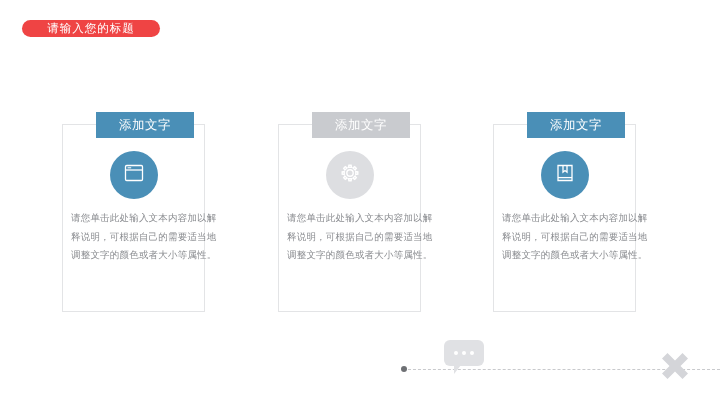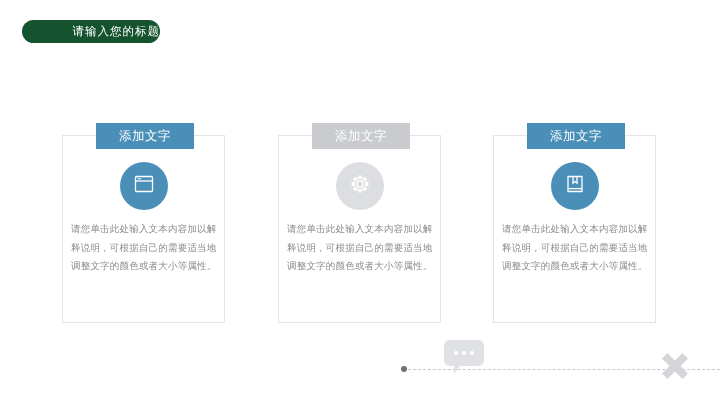--- a/index.html
+++ b/index.html
@@ -14,44 +14,44 @@
     overflow: hidden;
     position: relative;
   }
 
   
   .title-pill {
     position: absolute;
     left: 22px;
     top: 20px;
     width: 138px;
-    height: 23px;
+    height: 17px;
     border-radius: 12px;
-    background: #14532d;
+    background: #ef4444;
     color: #ffffff;
     font-size: 11.5px;
     letter-spacing: 1px;
     display: flex;
     align-items: center;
-    justify-content: flex-end;
+    justify-content: center;
     line-height: 1;
   }
 
   
   .cards {
     position: absolute;
     left: 0;
     top: 0;
     width: 720px;
     height: 405px;
   }
   .card {
     position: absolute;
-    top: 135px;
-    width: 163px;
+    top: 124px;
+    width: 143px;
     height: 188px;
     border: 1px solid #e3e4e6;
     background: #ffffff;
     box-sizing: border-box;
   }
   .card-1 { left: 62px; }
   .card-2 { left: 278px; }
   .card-3 { left: 493px; }
 
   .card-header {

